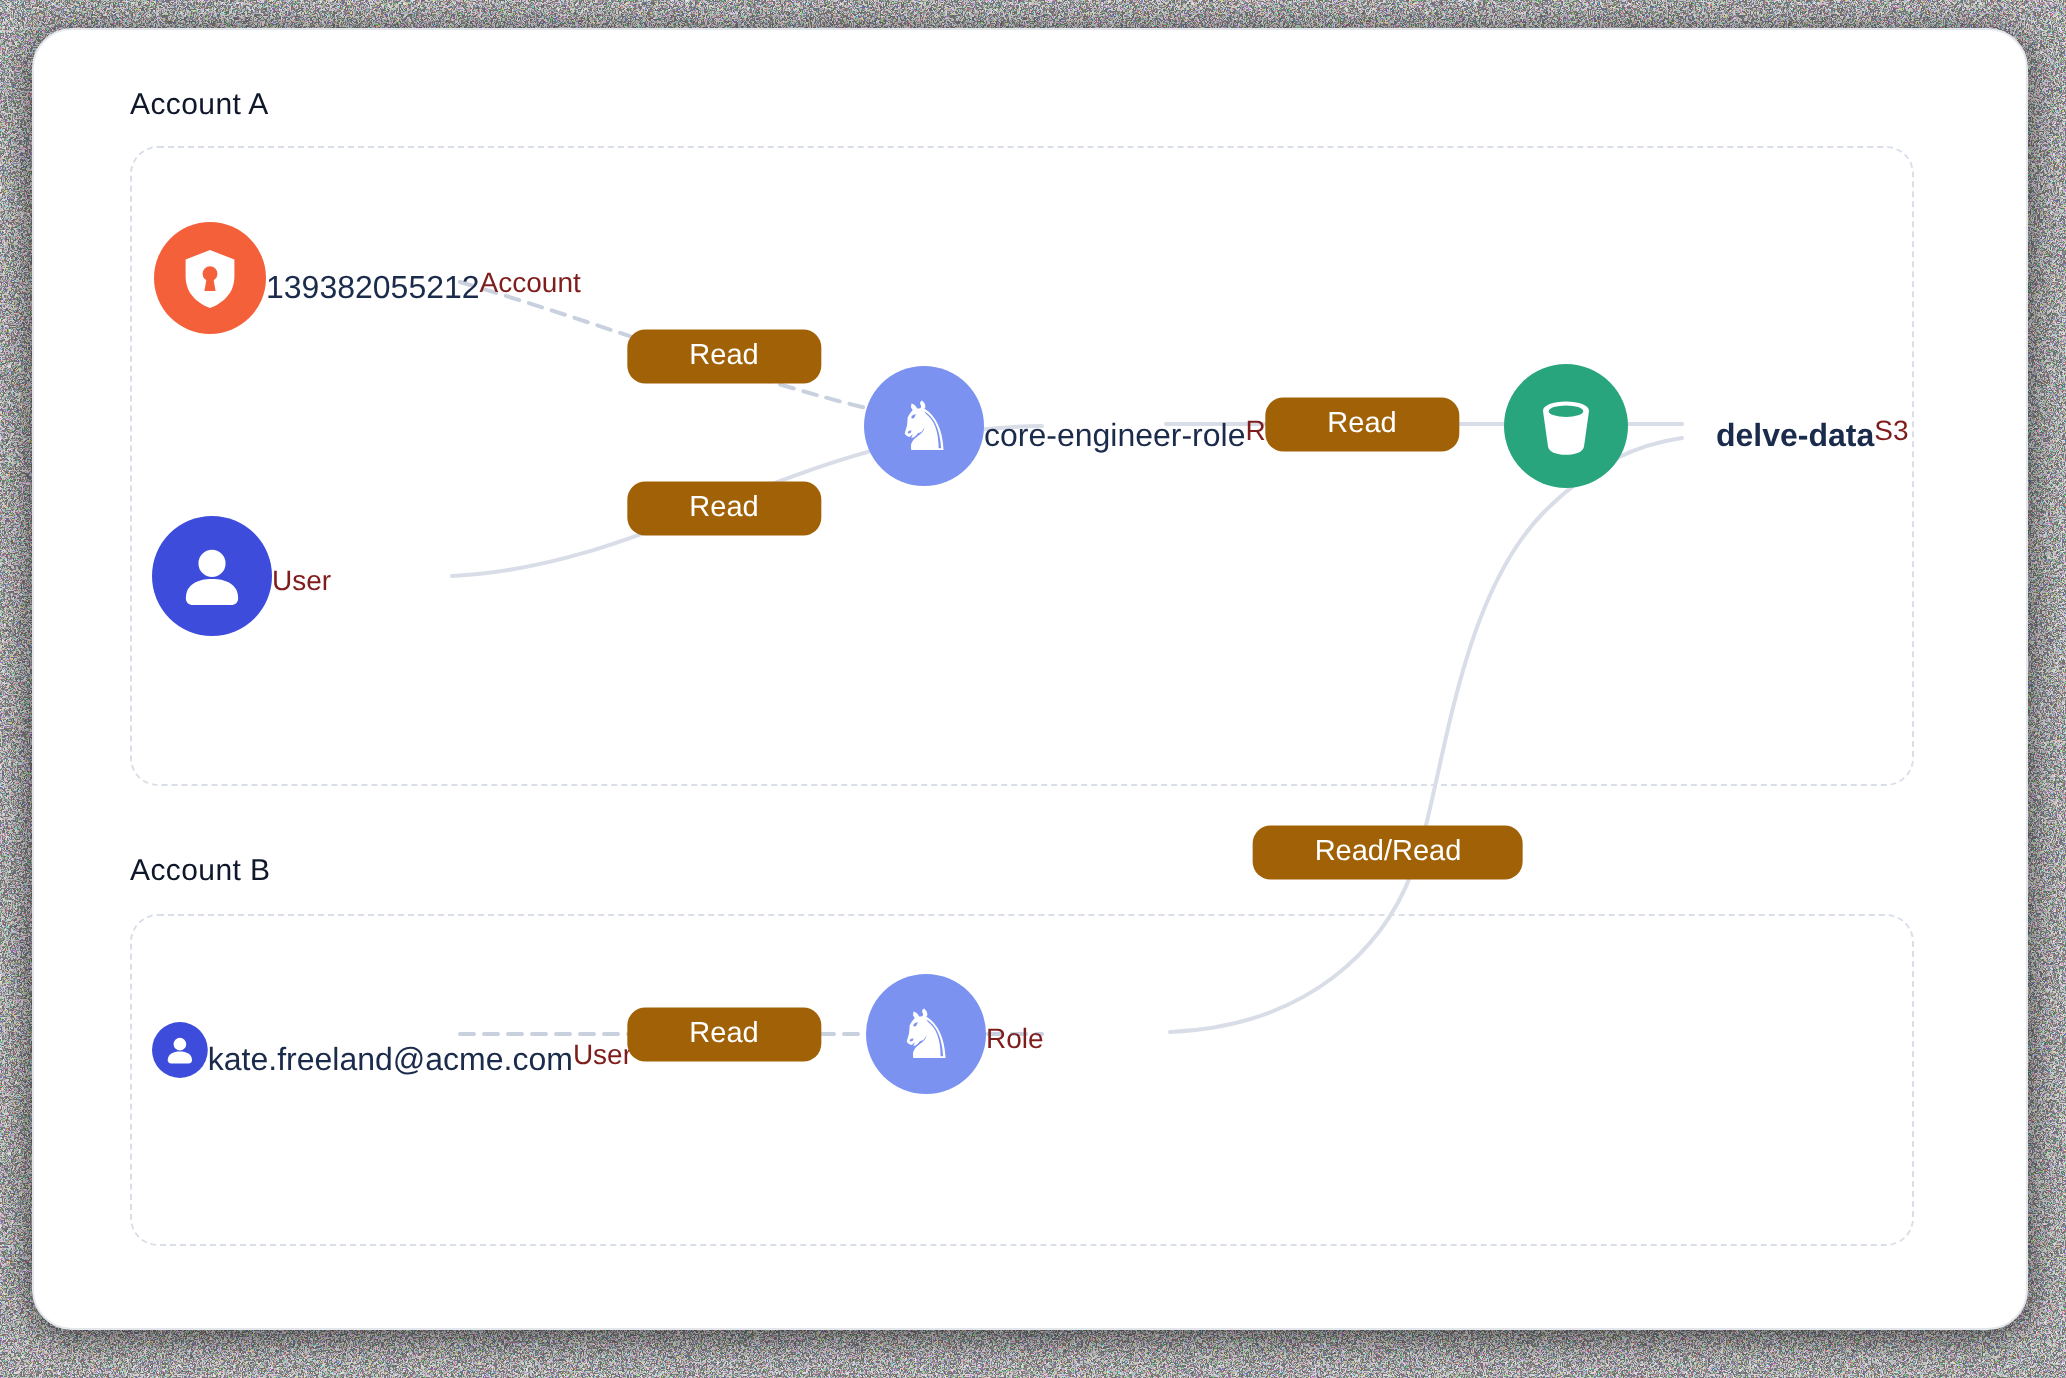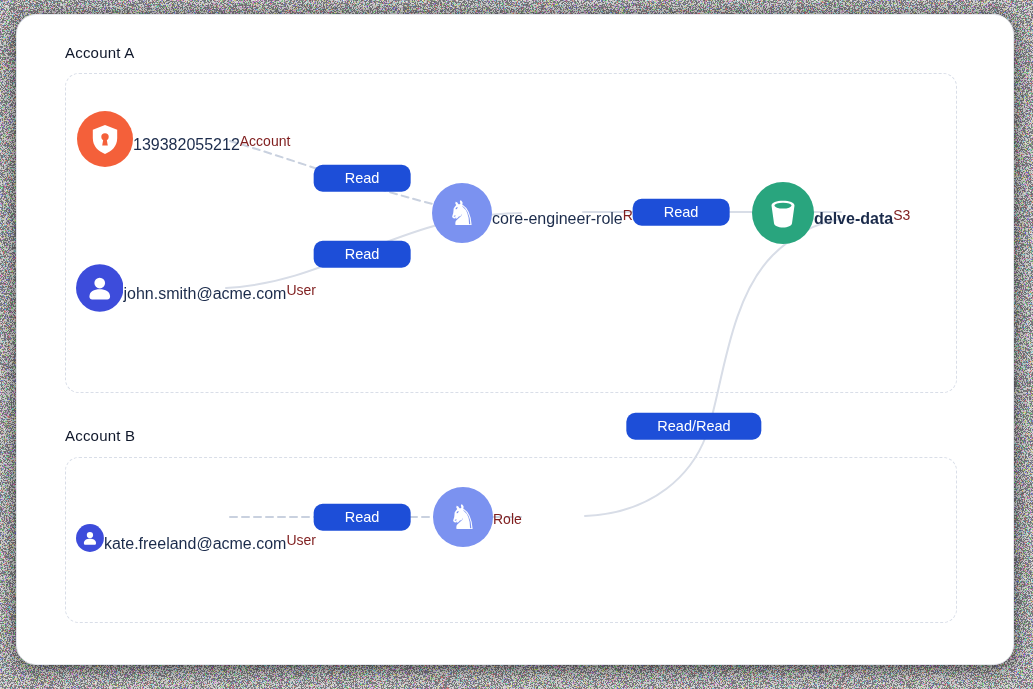--- a/index.html
+++ b/index.html
@@ -27,25 +27,25 @@
   .edge{fill:none;stroke-width:2;stroke-linecap:round;}
   .edge.dashed{stroke-dasharray:7 5;}
   .node{
     position:absolute;z-index:5;width:240px;
     display:flex;flex-direction:row;align-items:center;
   }
   .node-circle{display:block;cursor:pointer;}
   .node-name{
     margin-top:12px;font-size:16px;color:#1b2b4b;white-space:nowrap;text-align:center;
   }
-  .node-name.bold{font-weight:700;}
+  .node-name.bold{font-weight:700;margin-left:44px;}
   .node-sub{margin-top:4px;font-size:14px;color:#7f1d1d;text-align:center;}
   .badge{
     position:absolute;z-index:6;transform:translate(-50%,-50%);
-    background:#1d4ed8;color:#ffffff;font-size:14.5px;line-height:1;
+    background:#a16207;color:#ffffff;font-size:14.5px;line-height:1;
     padding:6px 31px;border-radius:9px;white-space:nowrap;cursor:pointer;
   }
   .knight-glyph{font-family:"DejaVu Sans", sans-serif;}
 </style>
 </head>
 <body>
 
 <svg class="noise-bg" width="1033" height="689">
   <filter id="noiseF" x="0" y="0" width="100%" height="100%">
     <feTurbulence type="fractalNoise" baseFrequency="0.65" numOctaves="2" seed="7" stitchTiles="stitch"></feTurbulence>
@@ -85,21 +85,20 @@
   <div class="node-name">139382055212</div>
   <div class="node-sub">Account</div>
 </div>
 
 <div class="node" style="left:76px;top:258px;">
   <svg class="node-circle" width="60" height="60" viewBox="0 0 62 62">
     <circle cx="31" cy="31" r="31" fill="#3D4CDB"></circle>
     <circle cx="31" cy="24.5" r="7" fill="#ffffff"></circle>
     <path d="M17.5 42.5 C17.5 35.4 23.6 32.6 31 32.6 C38.4 32.6 44.5 35.4 44.5 42.5 C44.5 44.6 43 46 40.8 46 H21.2 C19 46 17.5 44.6 17.5 42.5 Z" fill="#ffffff"></path>
   </svg>
-  <div class="node-name">john.smith@acme.com</div>
   <div class="node-sub">User</div>
 </div>
 
 <div class="node" style="left:432px;top:183px;">
   <svg class="node-circle" width="60" height="60" viewBox="0 0 62 62">
     <circle cx="31" cy="31" r="31" fill="#7B92F0"></circle>
     <text class="knight-glyph" x="31" y="43.5" text-anchor="middle" font-size="35" fill="#ffffff">♞</text>
   </svg>
   <div class="node-name">core-engineer-role</div>
   <div class="node-sub">Role</div>
@@ -108,21 +107,21 @@
 <div class="node" style="left:752px;top:182px;">
   <svg class="node-circle" width="62" height="62" viewBox="0 0 62 62">
     <circle cx="31" cy="31" r="31" fill="#29A57E"></circle>
     <path d="M19.5 23.5 C19.5 20.6 24.6 18.8 31 18.8 C37.4 18.8 42.5 20.6 42.5 23.5 L40 41.2 C39.7 43.8 35.8 45.4 31 45.4 C26.2 45.4 22.3 43.8 22 41.2 Z" fill="#ffffff"></path>
     <ellipse cx="31" cy="23.6" rx="8.6" ry="2.9" fill="#29A57E"></ellipse>
   </svg>
   <div class="node-name bold">delve-data</div>
   <div class="node-sub">S3</div>
 </div>
 
-<div class="node" style="left:76px;top:507px;">
+<div class="node" style="left:76px;top:494px;">
   <svg class="node-circle" width="62" height="62" viewBox="0 0 62 62">
     <circle cx="31" cy="31" r="31" fill="#3D4CDB"></circle>
     <circle cx="31" cy="24.5" r="7" fill="#ffffff"></circle>
     <path d="M17.5 42.5 C17.5 35.4 23.6 32.6 31 32.6 C38.4 32.6 44.5 35.4 44.5 42.5 C44.5 44.6 43 46 40.8 46 H21.2 C19 46 17.5 44.6 17.5 42.5 Z" fill="#ffffff"></path>
   </svg>
   <div class="node-name">kate.freeland@acme.com</div>
   <div class="node-sub">User</div>
 </div>
 
 <div class="node" style="left:433px;top:487px;">

